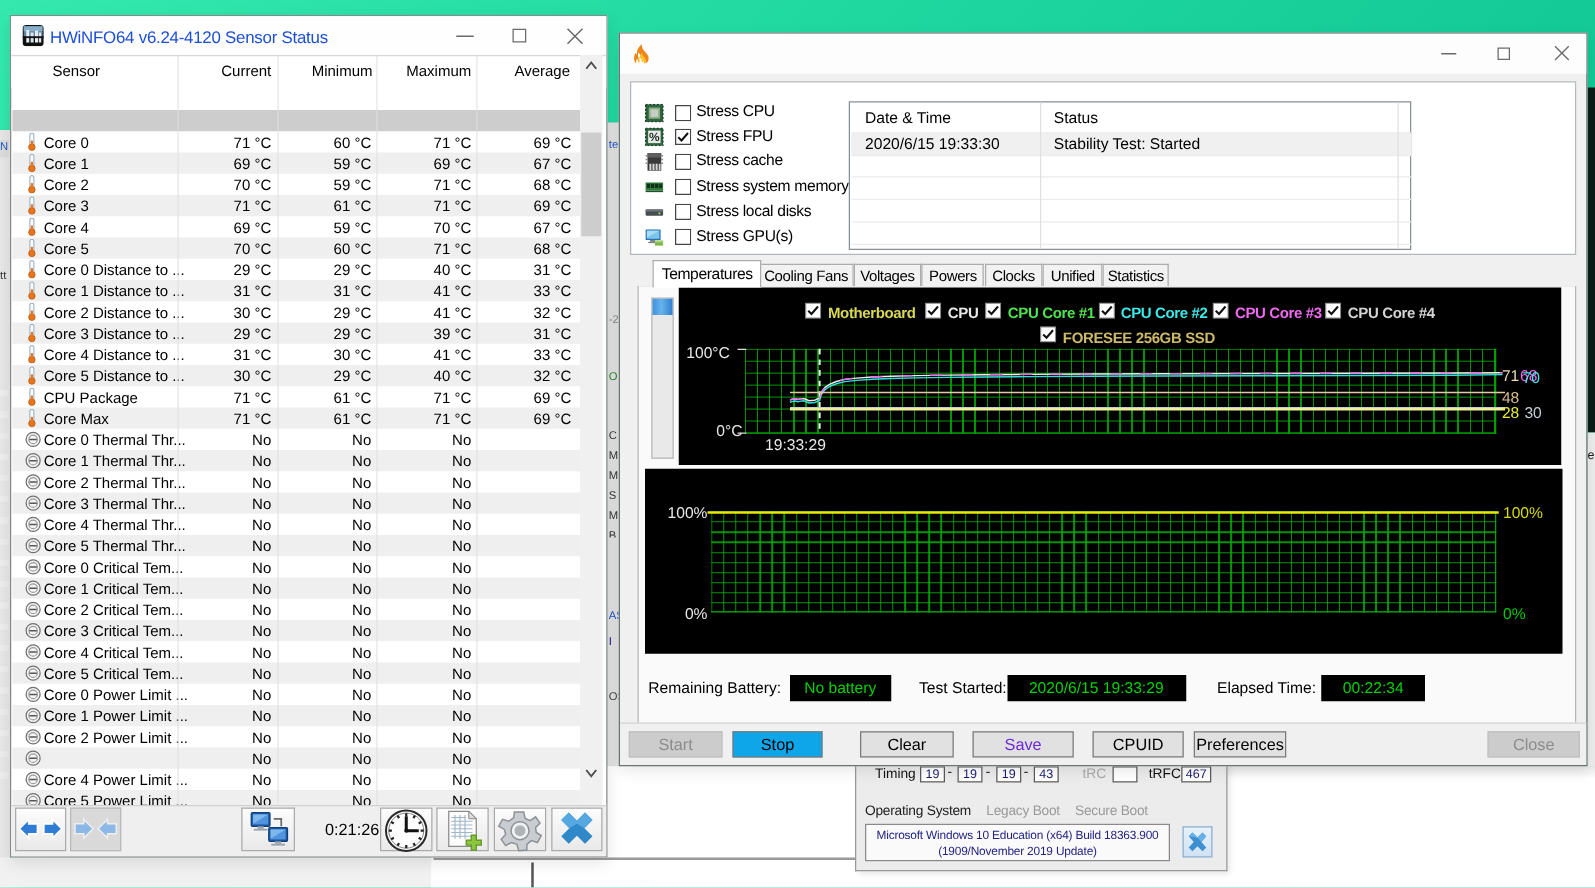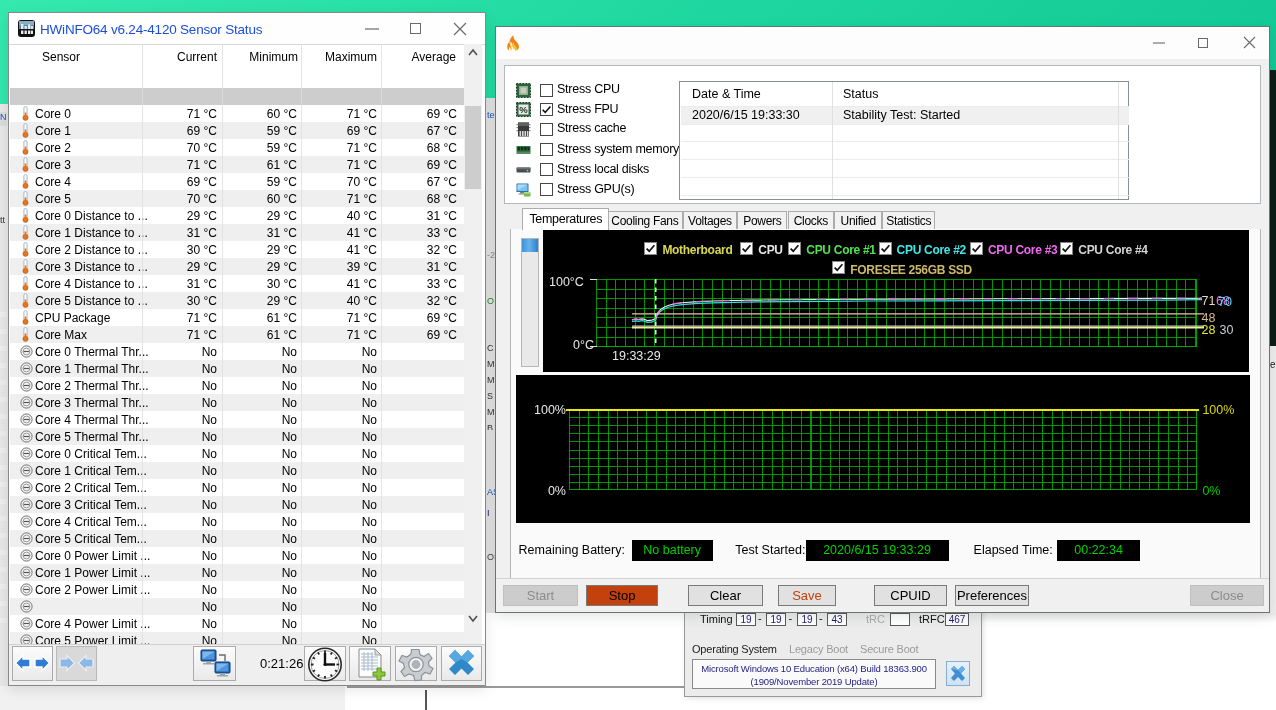--- a/index.html
+++ b/index.html
@@ -737,18 +737,18 @@
 <div class="abs" style="left:50px;top:33.9px;width:633px;height:2px;background:#e8e800;"></div>
 </div>
 <div class="abs" style="left:22.6px;top:516px;font-size:12.5px;color:#000;">Remaining Battery:</div>
 <div class="abs" style="left:135.7px;top:512.5px;width:81px;height:21px;background:#000;color:#00d200;font-size:12.5px;text-align:center;line-height:21px;">No battery</div>
 <div class="abs" style="left:239.2px;top:516px;font-size:12.5px;color:#000;">Test Started:</div>
 <div class="abs" style="left:309.5px;top:512.5px;width:143px;height:21px;background:#000;color:#00d200;font-size:12.5px;text-align:center;line-height:21px;">2020/6/15 19:33:29</div>
 <div class="abs" style="left:477.6px;top:516px;font-size:12.5px;color:#000;">Elapsed Time:</div>
 <div class="abs" style="left:561.1px;top:512.5px;width:83px;height:21px;background:#000;color:#00d200;font-size:12.5px;text-align:center;line-height:21px;">00:22:34</div>
 <div class="abs" style="left:0;top:551px;width:773px;height:34px;background:#f0f0f0;border-top:1px solid #d2d2d2;"></div>
 <div class="abs" style="left:7px;top:557.5px;width:75px;height:21px;background:#cccccc;border:1px solid #bfbfbf;color:#8c8c8c;font-size:13px;text-align:center;line-height:19px;">Start</div>
-<div class="abs" style="left:90px;top:557.5px;width:72px;height:21px;background:#c2410c;border:1px solid #7a7a7a;color:#000;font-size:13px;text-align:center;line-height:19px;">Stop</div>
+<div class="abs" style="left:90px;top:557.5px;width:72px;height:21px;background:#0ea5e9;border:1px solid #7a7a7a;color:#000;font-size:13px;text-align:center;line-height:19px;">Stop</div>
 <div class="abs" style="left:192px;top:557.5px;width:75px;height:21px;background:#e1e1e1;border:1px solid #7a7a7a;color:#000;font-size:13px;text-align:center;line-height:19px;">Clear</div>
-<div class="abs" style="left:282px;top:557.5px;width:58px;height:21px;background:#e1e1e1;border:1px solid #7a7a7a;color:#c2410c;font-size:13px;text-align:center;line-height:19px;">Save</div>
+<div class="abs" style="left:282px;top:557.5px;width:81px;height:21px;background:#e1e1e1;border:1px solid #7a7a7a;color:#6d28d9;font-size:13px;text-align:center;line-height:19px;">Save</div>
 <div class="abs" style="left:378px;top:557.5px;width:73px;height:21px;background:#e1e1e1;border:1px solid #7a7a7a;color:#000;font-size:13px;text-align:center;line-height:19px;">CPUID</div>
 <div class="abs" style="left:459px;top:557.5px;width:74px;height:21px;background:#e1e1e1;border:1px solid #7a7a7a;color:#000;font-size:13px;text-align:center;line-height:19px;">Preferences</div>
 <div class="abs" style="left:694px;top:557.5px;width:74px;height:21px;background:#cccccc;border:1px solid #bfbfbf;color:#8c8c8c;font-size:13px;text-align:center;line-height:19px;">Close</div>
 </div>
 </body></html>

